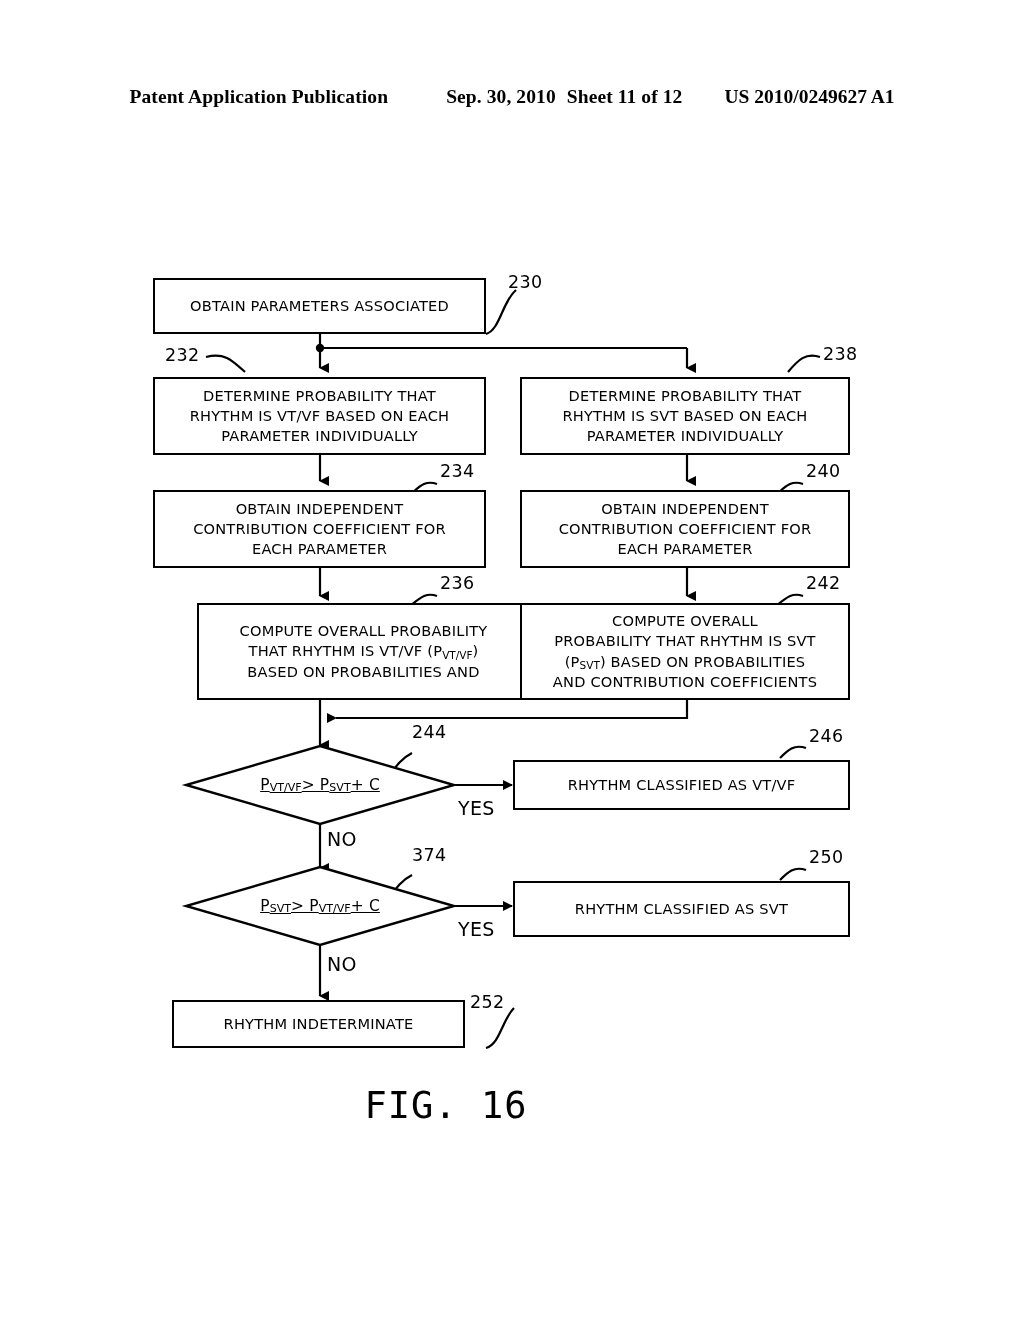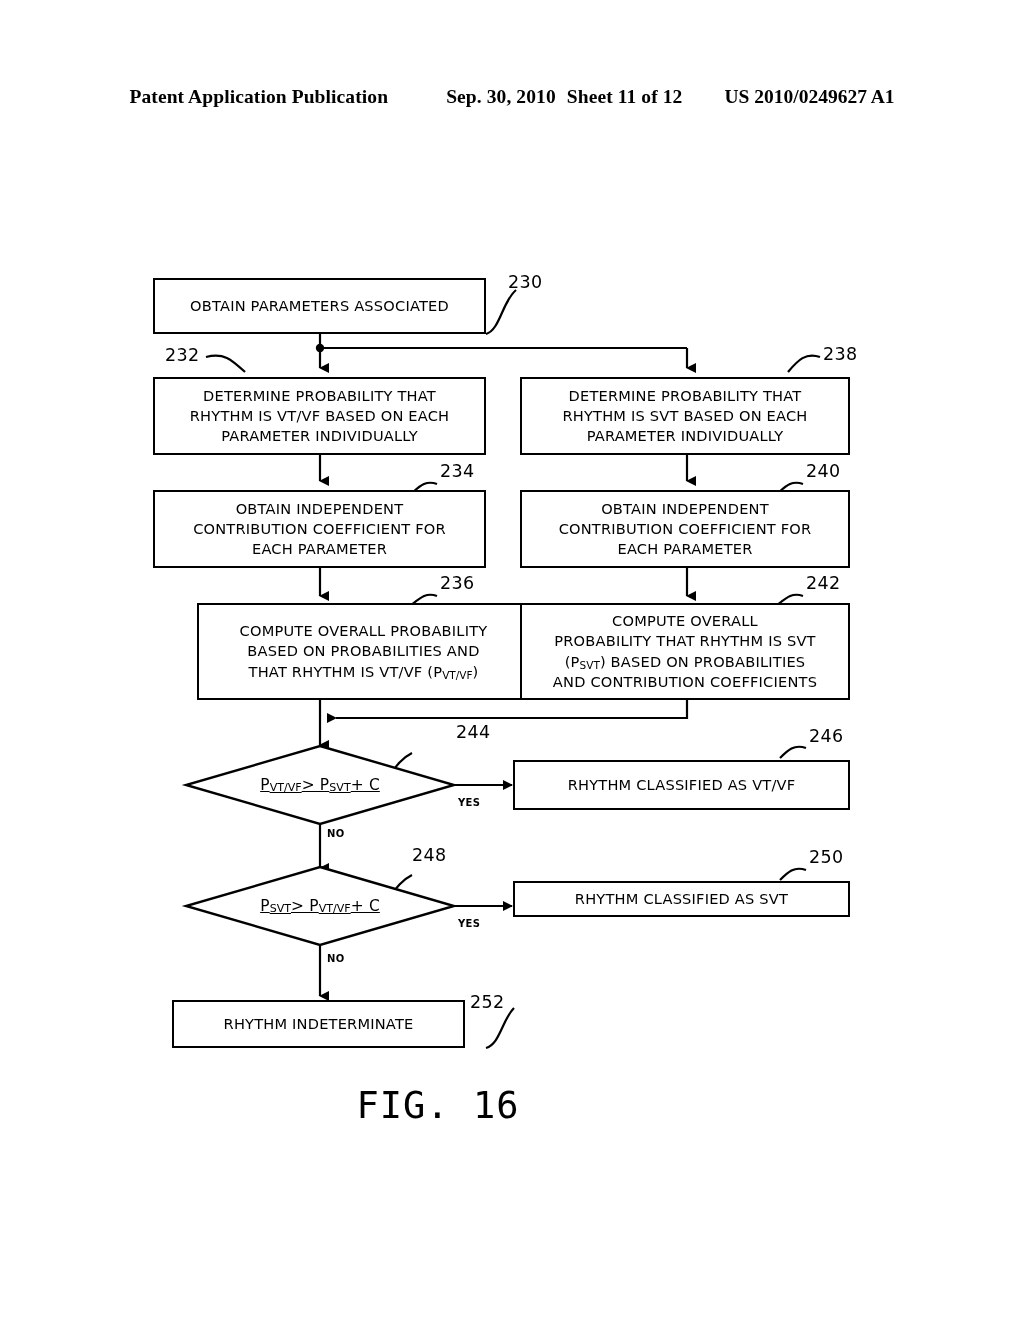--- a/index.html
+++ b/index.html
@@ -85,30 +85,29 @@
     font-family: "DejaVu Sans", sans-serif;
     font-size: 17.5px;
     letter-spacing: 0.4px;
     white-space: nowrap;
   }
 
   
   .branch-label {
     position: absolute;
     font-family: "DejaVu Sans", sans-serif;
-    font-size: 10px;
+    font-size: 19px;
     letter-spacing: 0.3px;
     white-space: nowrap;
-    font-weight: bold;
   }
 
   
   .fig-caption {
     position: absolute;
-    top: 1084px; left: 0; width: 876px;
+    top: 1084px; left: 8px; width: 876px;
     text-align: center;
     font-family: "DejaVu Sans Mono", monospace;
     font-size: 37px;
     letter-spacing: 1px;
   }
 </style>
 </head>
 <body>
 
 <div class="pub-header">
@@ -217,64 +216,64 @@
       <span class="ln">OBTAIN INDEPENDENT</span>
       <span class="ln">CONTRIBUTION COEFFICIENT FOR</span>
       <span class="ln">EACH PARAMETER</span>
     </span>
 </div>
 <div class="refnum" style="left:806px; top:461px;">240</div>
 
 <div class="fbox" style="left:153px; top:603px; width:333px; height:97px;margin-left:44px;">
   <span class="txt">
       <span class="ln">COMPUTE OVERALL PROBABILITY</span>
+      <span class="ln">THAT RHYTHM IS VT/VF (P<sub>VT/VF</sub>)</span>
       <span class="ln">BASED ON PROBABILITIES AND</span>
-      <span class="ln">THAT RHYTHM IS VT/VF (P<sub>VT/VF</sub>)</span>
     </span>
 </div>
 <div class="refnum" style="left:440px; top:573px;">236</div>
 
 <div class="fbox" style="left:520px; top:603px; width:330px; height:97px;">
   <span class="txt">
       <span class="ln">COMPUTE OVERALL</span>
       <span class="ln">PROBABILITY THAT RHYTHM IS SVT</span>
       <span class="ln">(P<sub>SVT</sub>) BASED ON PROBABILITIES</span>
       <span class="ln">AND CONTRIBUTION COEFFICIENTS</span>
     </span>
 </div>
 <div class="refnum" style="left:806px; top:573px;">242</div>
 
 <div class="diamond-wrap" style="left:185px; top:745px; width:270px; height:80px;">
   <svg width="270" height="80" viewBox="0 0 270 80" xmlns="http://www.w3.org/2000/svg">
     <polygon points="135,1 269,40 135,79 1,40" fill="#fff" stroke="#000" stroke-width="2.4"></polygon>
   </svg>
   <div class="diamond-label">P<sub>VT/VF</sub> &gt; P<sub>SVT</sub> + C</div>
 </div>
-<div class="refnum" style="left:412px; top:722px;margin-left:44px;">244</div>
+<div class="refnum" style="left:412px; top:722px;">244</div>
 <div class="branch-label" style="left:458px; top:797px;">YES</div>
 <div class="branch-label" style="left:327px; top:828px;">NO</div>
 
 <div class="fbox" style="left:513px; top:760px; width:337px; height:50px;">
   <span class="txt">
       <span class="ln">RHYTHM CLASSIFIED AS VT/VF</span>
     </span>
 </div>
 <div class="refnum" style="left:809px; top:726px;">246</div>
 
 <div class="diamond-wrap" style="left:185px; top:866px; width:270px; height:80px;">
   <svg width="270" height="80" viewBox="0 0 270 80" xmlns="http://www.w3.org/2000/svg">
     <polygon points="135,1 269,40 135,79 1,40" fill="#fff" stroke="#000" stroke-width="2.4"></polygon>
   </svg>
   <div class="diamond-label">P<sub>SVT</sub> &gt; P<sub>VT/VF</sub> + C</div>
 </div>
-<div class="refnum" style="left:412px; top:845px;">248</div>
+<div class="refnum" style="left:412px; top:845px;">374</div>
 <div class="branch-label" style="left:458px; top:918px;">YES</div>
 <div class="branch-label" style="left:327px; top:953px;">NO</div>
 
-<div class="fbox" style="left:513px; top:881px; width:337px; height:36px;">
+<div class="fbox" style="left:513px; top:881px; width:337px; height:56px;">
   <span class="txt">
       <span class="ln">RHYTHM CLASSIFIED AS SVT</span>
     </span>
 </div>
 <div class="refnum" style="left:809px; top:847px;">250</div>
 
 <div class="fbox" style="left:172px; top:1000px; width:293px; height:48px;">
   <span class="txt">
       <span class="ln">RHYTHM INDETERMINATE</span>
     </span>

